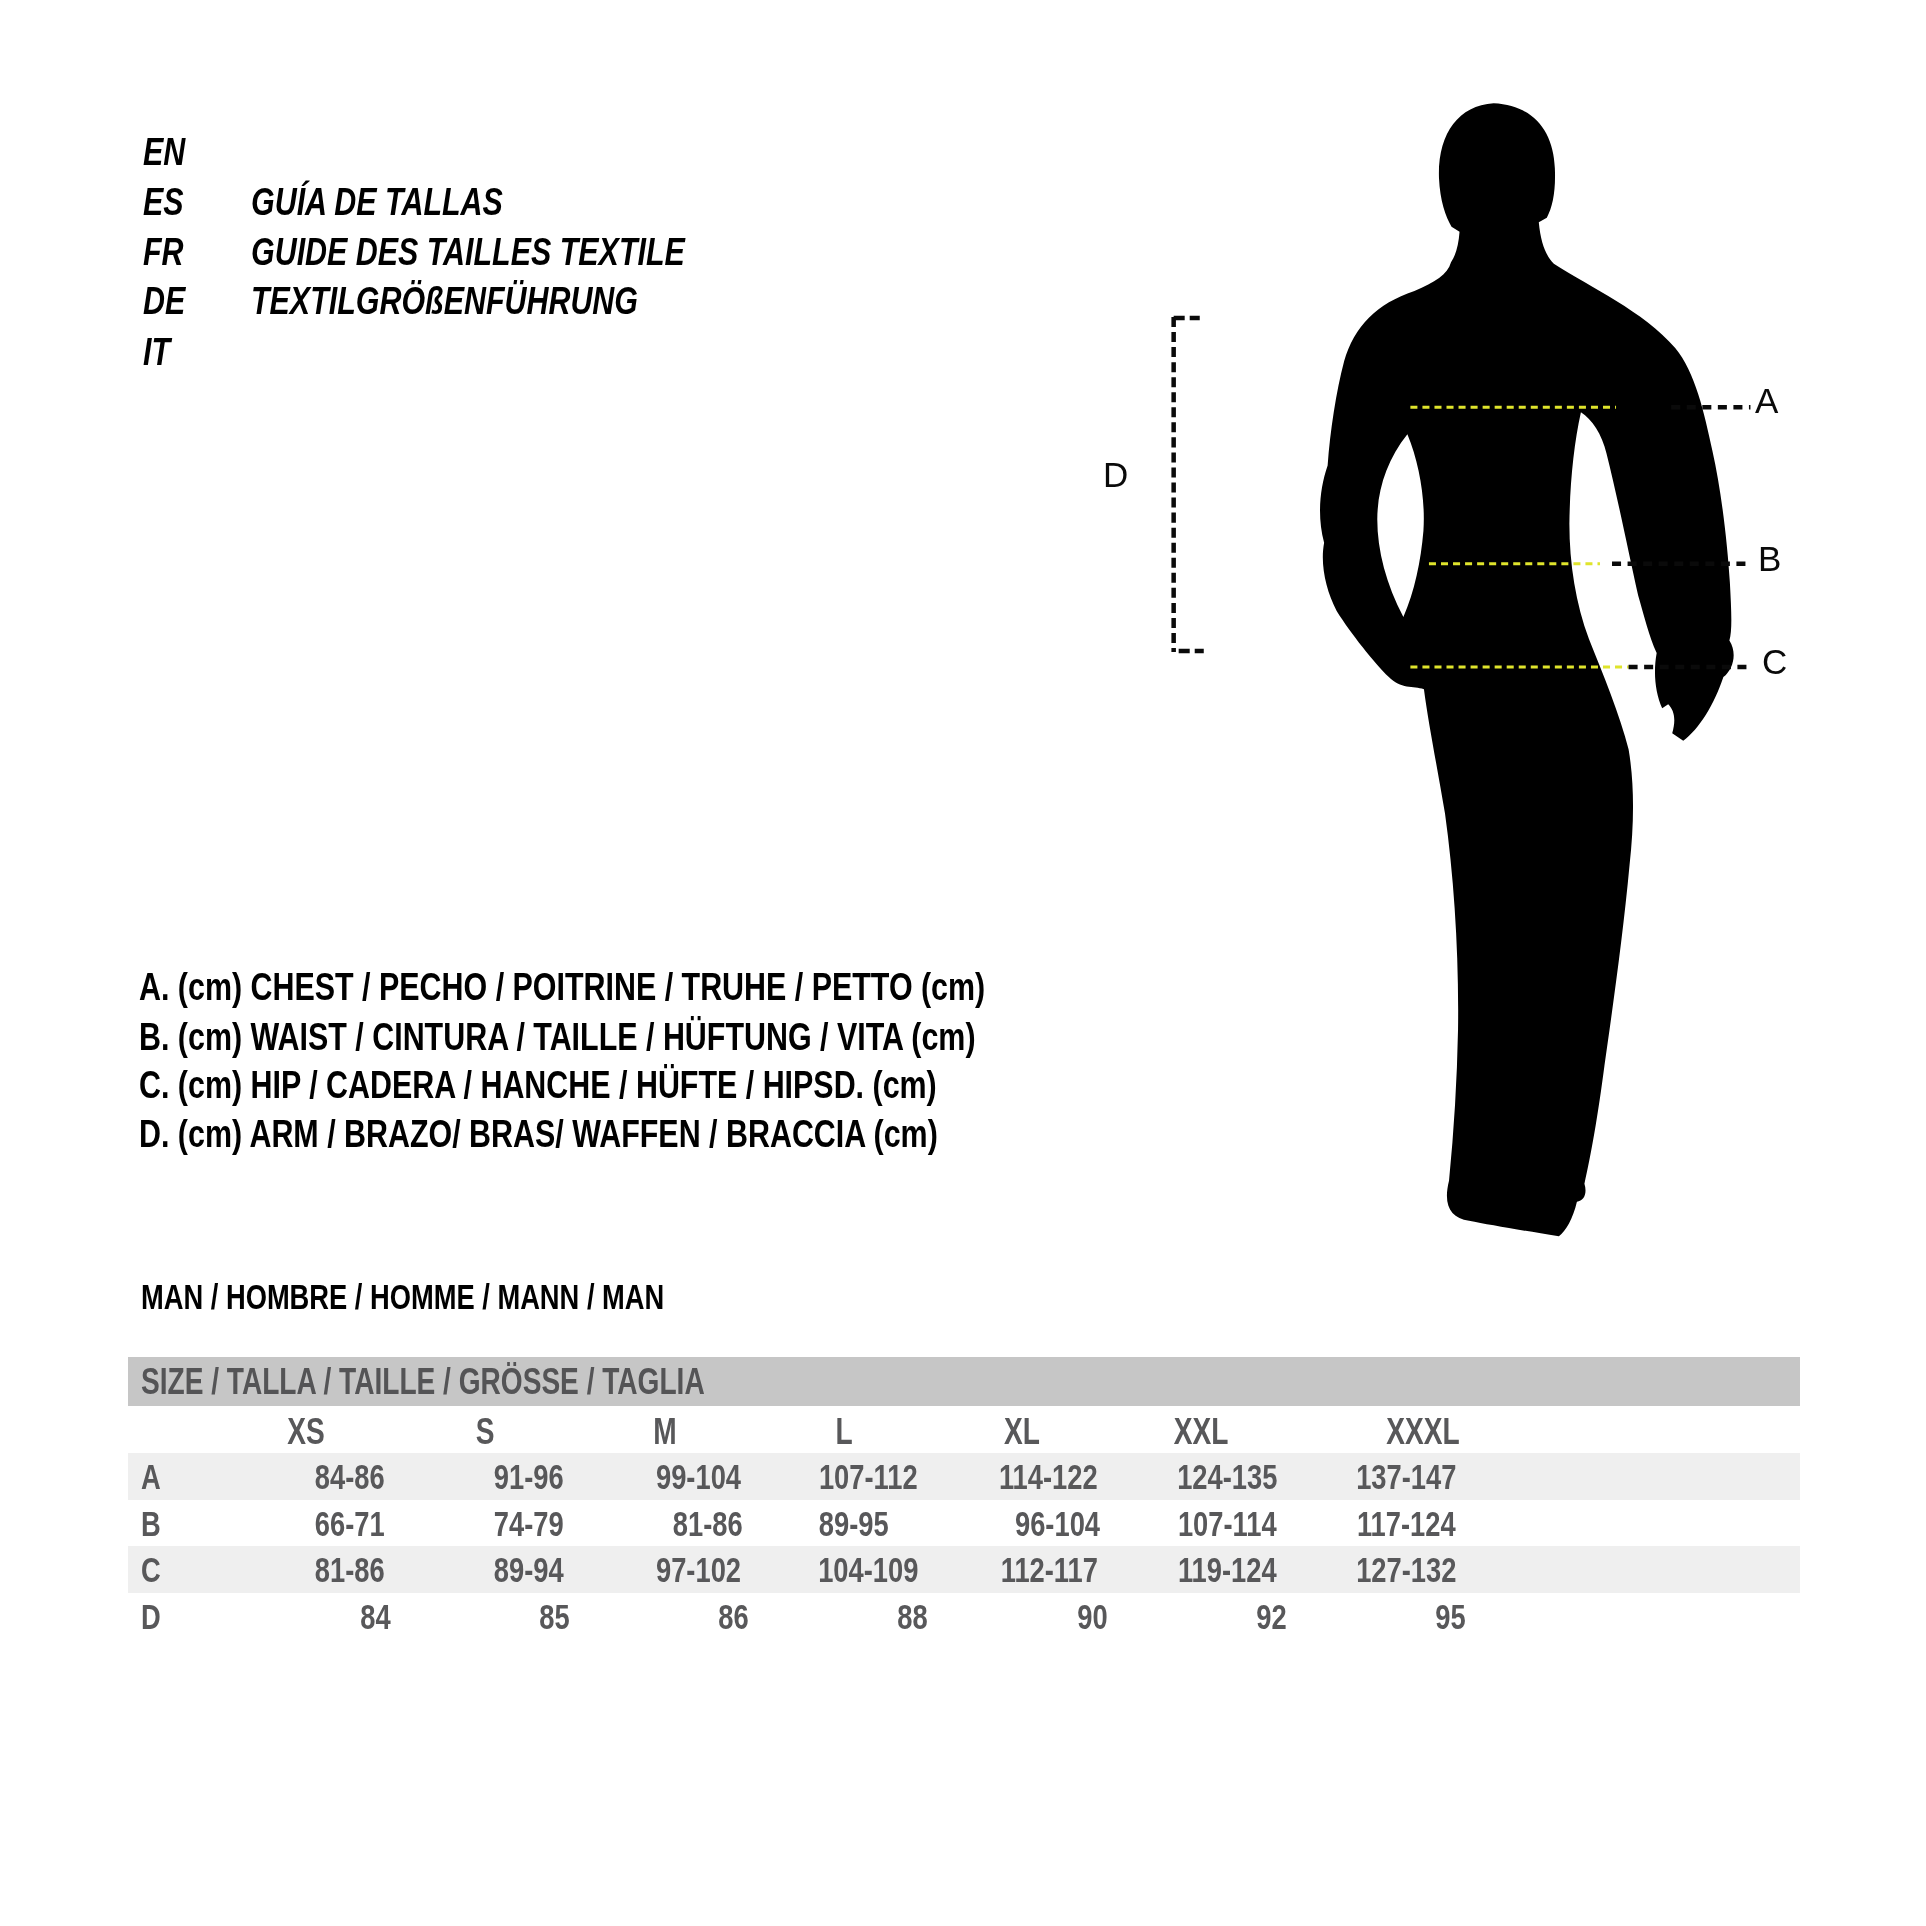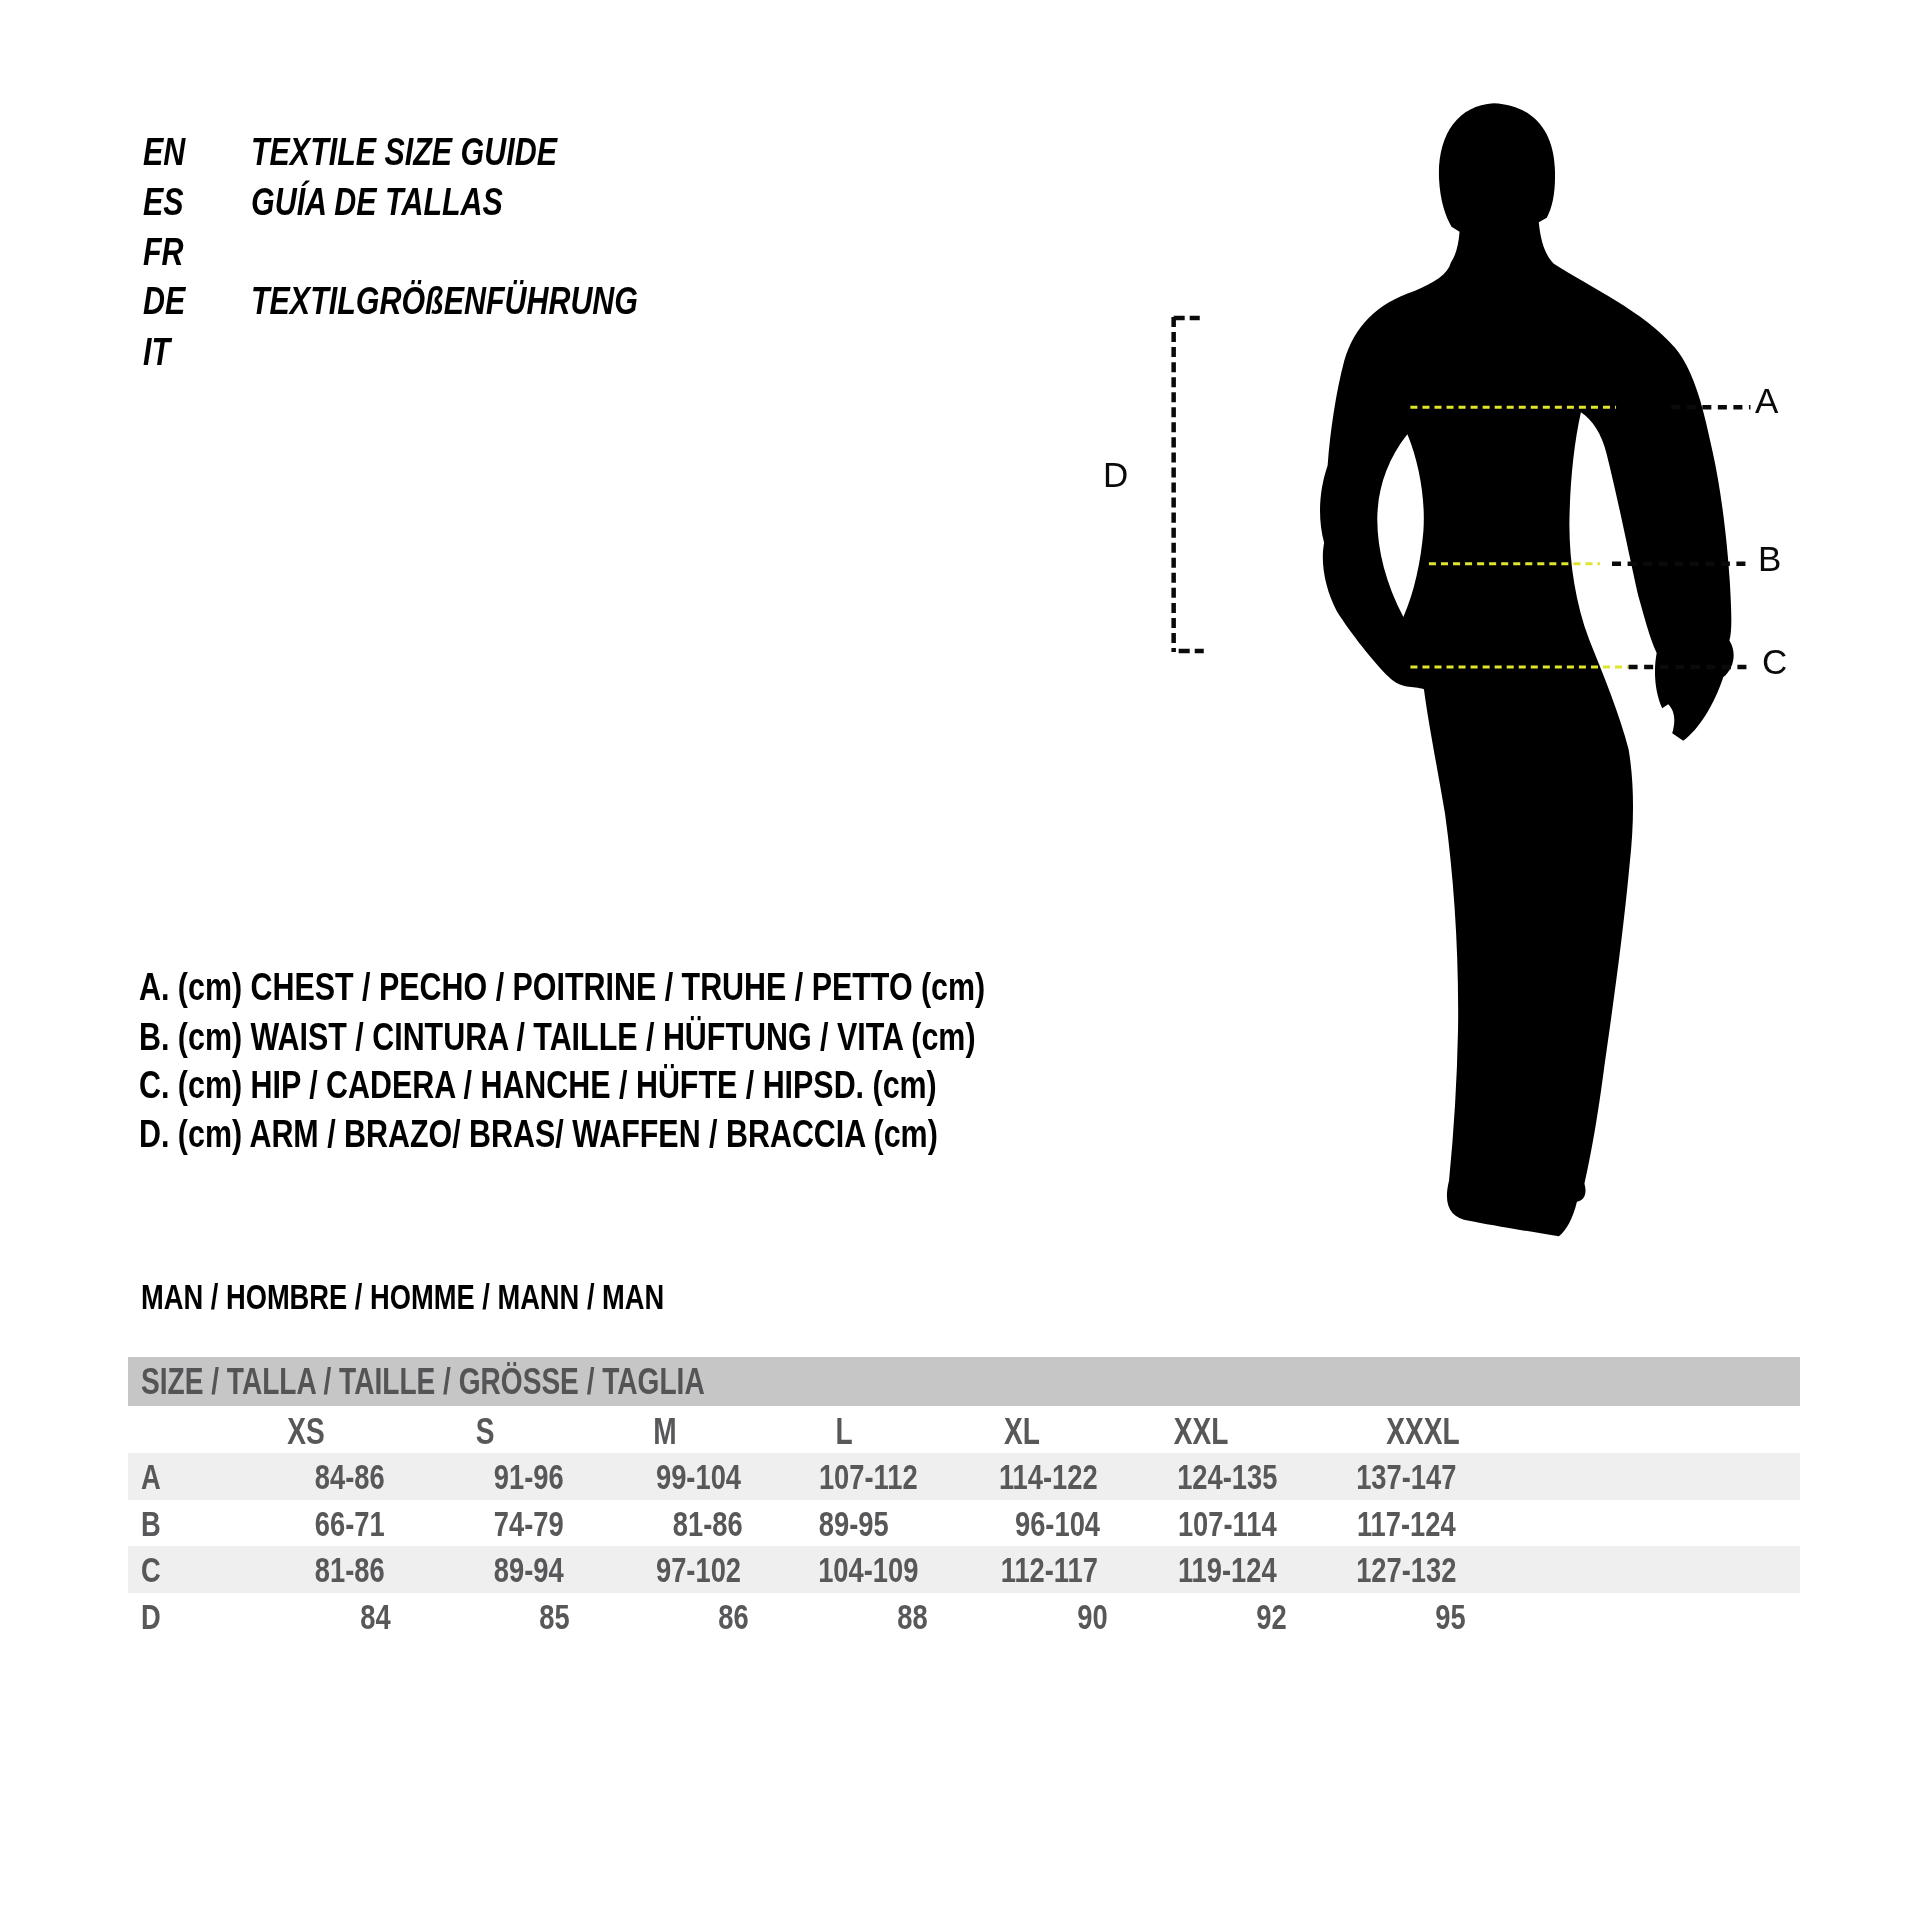--- a/index.html
+++ b/index.html
@@ -111,28 +111,28 @@
 </svg>
 
 <div class="fig-label abs" style="left:1755px;top:383px;">A</div>
 <div class="fig-label abs" style="left:1758px;top:541px;">B</div>
 <div class="fig-label abs" style="left:1762px;top:644px;">C</div>
 <div class="fig-label abs" style="left:1103px;top:457px;">D</div>
 
 <div>
   <div class="lang-row" style="top:132px;width:702px;">
     <span class="lang-code"><span class="cond">EN</span></span>
-    <span class="lang-title"><span class="cond">TEXTILE SIZE GUIDE</span></span>
   </div>
   <div class="lang-row" style="top:182px;width:702px;">
     <span class="lang-code"><span class="cond">ES</span></span>
     <span class="lang-title"><span class="cond">GUÍA DE TALLAS</span></span>
   </div>
   <div class="lang-row" style="top:232px;width:702px;">
     <span class="lang-code"><span class="cond">FR</span></span>
+    <span class="lang-title"><span class="cond">GUIDE DES TAILLES TEXTILE</span></span>
   </div>
   <div class="lang-row" style="top:281px;width:702px;">
     <span class="lang-code"><span class="cond">DE</span></span>
     <span class="lang-title"><span class="cond">TEXTILGRÖßENFÜHRUNG</span></span>
   </div>
   <div class="lang-row" style="top:332px;width:702px;">
     <span class="lang-code"><span class="cond">IT</span></span>
   </div>
 </div>
 

